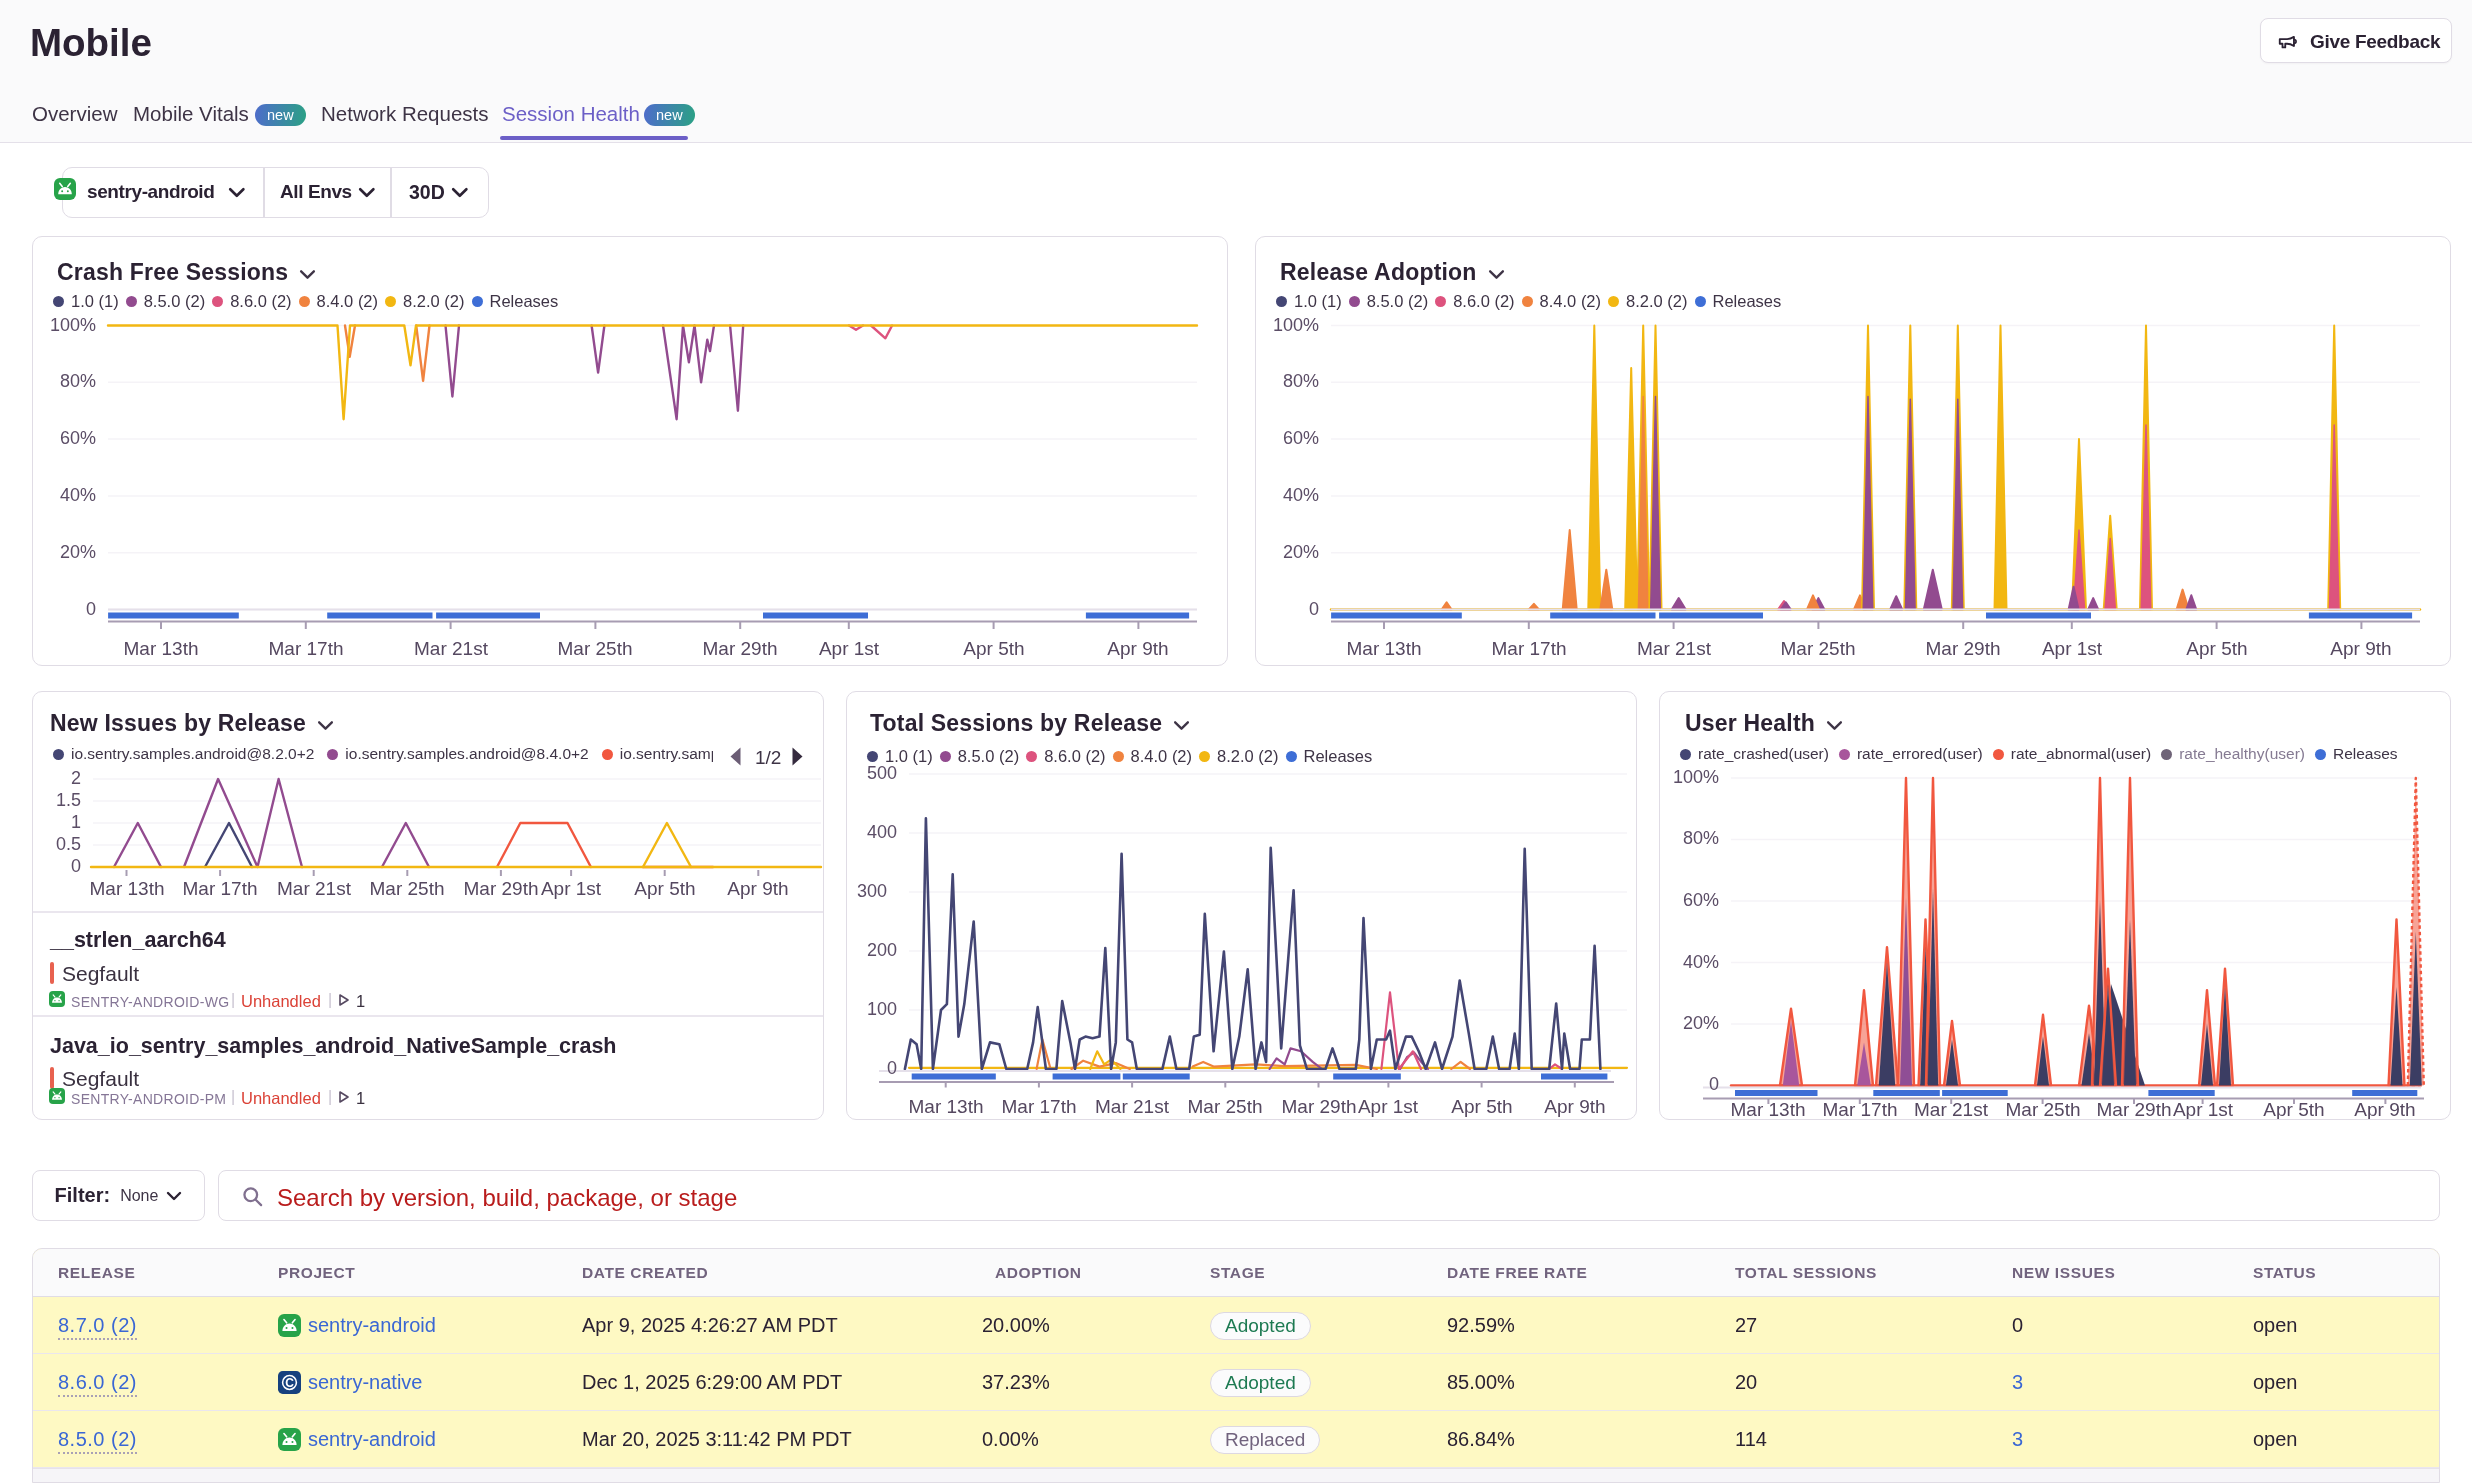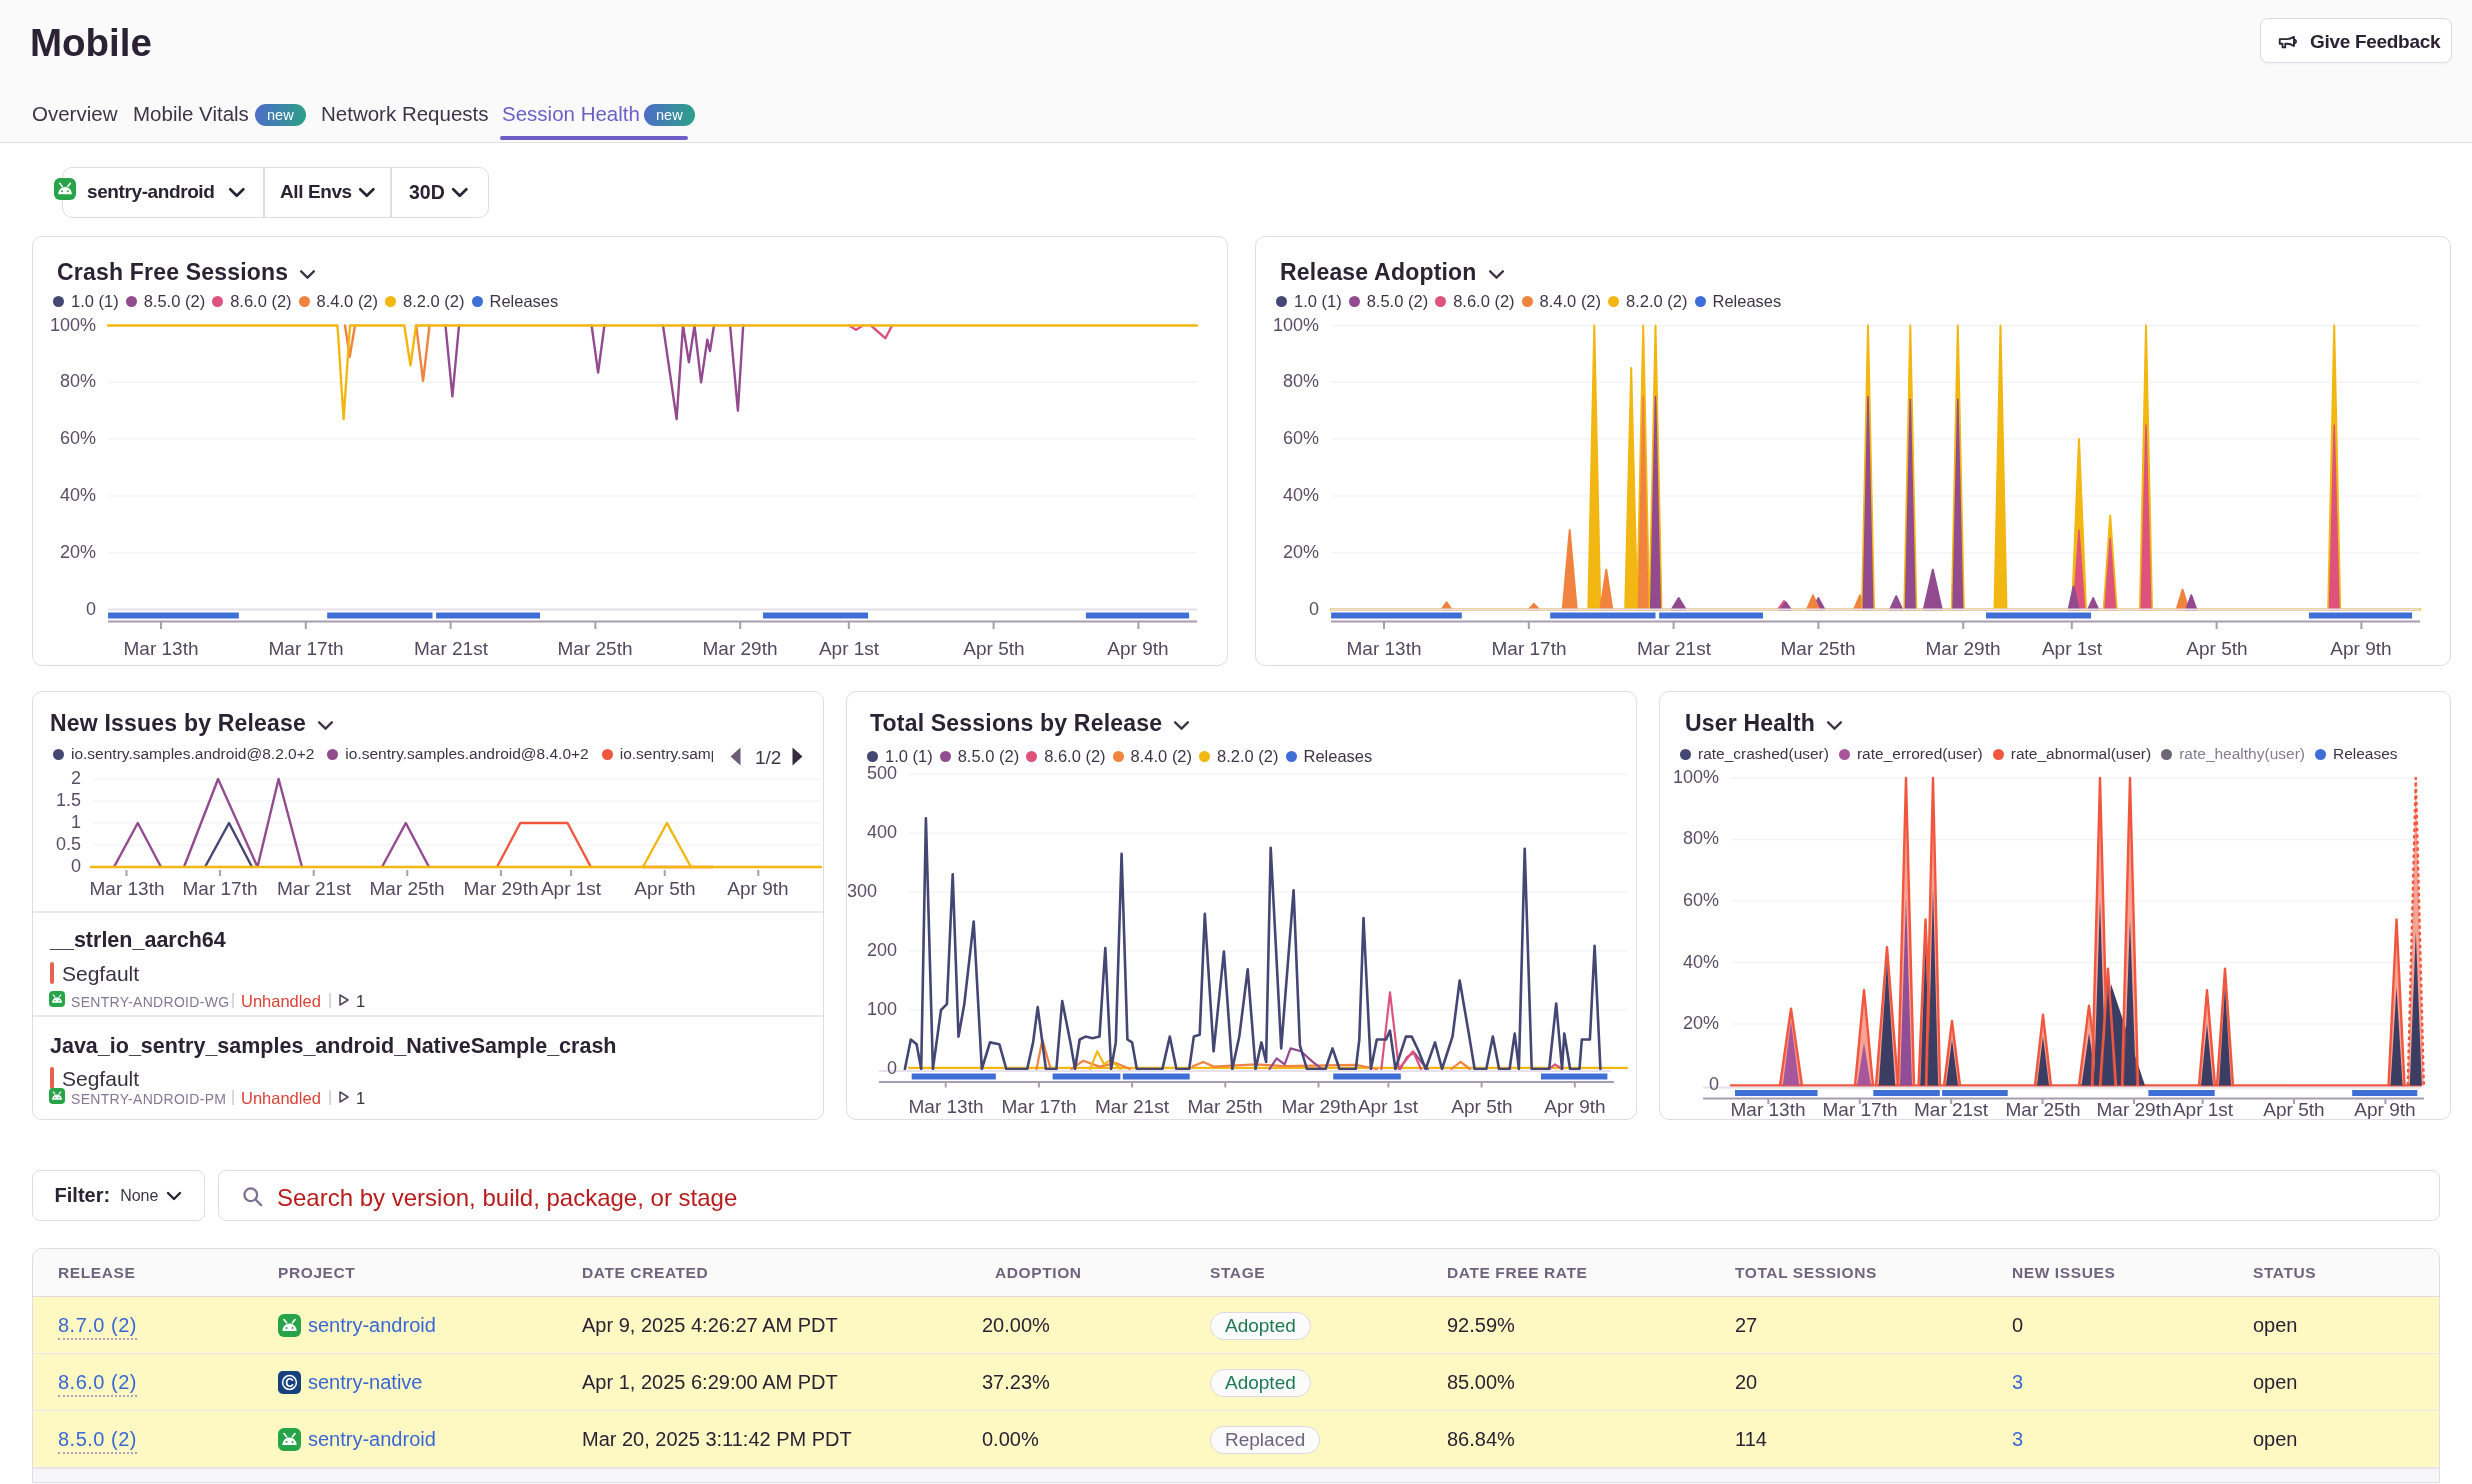--- a/index.html
+++ b/index.html
@@ -342,21 +342,21 @@
       <span style="display:flex;align-items:center;color:#3E3446"><span style="display:inline-block;width:11.0px;height:11.0px;border-radius:50%;background:#444674;margin-right:7px;flex:none"></span>1.0 (1)</span>
       <span style="display:flex;align-items:center;color:#3E3446"><span style="display:inline-block;width:11.0px;height:11.0px;border-radius:50%;background:#924B8F;margin-right:7px;flex:none"></span>8.5.0 (2)</span>
       <span style="display:flex;align-items:center;color:#3E3446"><span style="display:inline-block;width:11.0px;height:11.0px;border-radius:50%;background:#DD537E;margin-right:7px;flex:none"></span>8.6.0 (2)</span>
       <span style="display:flex;align-items:center;color:#3E3446"><span style="display:inline-block;width:11.0px;height:11.0px;border-radius:50%;background:#F0833F;margin-right:7px;flex:none"></span>8.4.0 (2)</span>
       <span style="display:flex;align-items:center;color:#3E3446"><span style="display:inline-block;width:11.0px;height:11.0px;border-radius:50%;background:#F2B712;margin-right:7px;flex:none"></span>8.2.0 (2)</span>
       <span style="display:flex;align-items:center;color:#3E3446"><span style="display:inline-block;width:11.0px;height:11.0px;border-radius:50%;background:#3E6ED6;margin-right:7px;flex:none"></span>Releases</span>
     </div>
     <div style="position:absolute;left:0;top:366px;width:50px;text-align:right;font-size:18px;color:#5B4D66">0</div>
     <div style="position:absolute;left:0;top:307px;width:50px;text-align:right;font-size:18px;color:#5B4D66">100</div>
     <div style="position:absolute;left:0;top:248px;width:50px;text-align:right;font-size:18px;color:#5B4D66">200</div>
-    <div style="position:absolute;left:0;top:189px;width:50px;text-align:left;font-size:18px;color:#5B4D66">300</div>
+    <div style="position:absolute;left:0;top:189px;width:50px;text-align:center;font-size:18px;color:#5B4D66">300</div>
     <div style="position:absolute;left:0;top:130px;width:50px;text-align:right;font-size:18px;color:#5B4D66">400</div>
     <div style="position:absolute;left:0;top:71px;width:50px;text-align:right;font-size:18px;color:#5B4D66">500</div>
     <div style="position:absolute;left:29px;top:404px;width:140px;text-align:center;font-size:19px;color:#554860">Mar 13th</div>
     <div style="position:absolute;left:122px;top:404px;width:140px;text-align:center;font-size:19px;color:#554860">Mar 17th</div>
     <div style="position:absolute;left:215px;top:404px;width:140px;text-align:center;font-size:19px;color:#554860">Mar 21st</div>
     <div style="position:absolute;left:308px;top:404px;width:140px;text-align:center;font-size:19px;color:#554860">Mar 25th</div>
     <div style="position:absolute;left:402px;top:404px;width:140px;text-align:center;font-size:19px;color:#554860">Mar 29th</div>
     <div style="position:absolute;left:471px;top:404px;width:140px;text-align:center;font-size:19px;color:#554860">Apr 1st</div>
     <div style="position:absolute;left:565px;top:404px;width:140px;text-align:center;font-size:19px;color:#554860">Apr 5th</div>
     <div style="position:absolute;left:658px;top:404px;width:140px;text-align:center;font-size:19px;color:#554860">Apr 9th</div>
@@ -495,21 +495,21 @@
 <span style="position:absolute;left:2220px;top:17px">open</span>
 </div>
     <div style="position:absolute;left:0;top:105px;width:100%;height:57px;border-bottom:1.5px solid #EAE6EE;font-size:20px;color:#2B2233">
 <span style="position:absolute;left:25px;top:17px;color:#3A67D4;letter-spacing:.5px;border-bottom:2px dotted #A9A1B5;padding-bottom:1px">8.6.0 (2)</span>
 <svg style="position:absolute;left:245px;top:17px" width="23" height="23" viewBox="0 0 24 24">
 <rect width="24" height="24" rx="5" fill="#16417E"></rect>
 <circle cx="12" cy="12" r="7.2" fill="none" stroke="#fff" stroke-width="1.6"></circle>
 <text x="12" y="16.3" font-size="12.5" font-weight="bold" fill="#fff" text-anchor="middle" font-family="Liberation Sans">C</text>
 </svg>
       <span style="position:absolute;left:275px;top:17px;color:#3A67D4">sentry-native</span>
-<span style="position:absolute;left:549px;top:17px">Apr 1, 2025 6:29:00 AM PDT</span>
+<span style="position:absolute;left:549px;top:17px">Dec 1, 2025 6:29:00 AM PDT</span>
 <span style="position:absolute;left:949px;top:17px">37.23%</span>
 <span style="position:absolute;left:1177px;top:15px;height:28px;line-height:26px;padding:0 14px;border:1.5px solid #DDD8E1;border-radius:14px;background:#FBFBFC;font-size:19px;color:#1D7A52">Adopted</span>
 <span style="position:absolute;left:1414px;top:17px">85.00%</span>
 <span style="position:absolute;left:1702px;top:17px">20</span>
 <span style="position:absolute;left:1979px;top:17px;color:#3A67D4">3</span>
 <span style="position:absolute;left:2220px;top:17px">open</span>
 </div>
     <div style="position:absolute;left:0;top:162px;width:100%;height:57px;border-bottom:1.5px solid #EAE6EE;font-size:20px;color:#2B2233">
 <span style="position:absolute;left:25px;top:17px;color:#3A67D4;letter-spacing:.5px;border-bottom:2px dotted #A9A1B5;padding-bottom:1px">8.5.0 (2)</span>
 <svg style="position:absolute;left:245px;top:17px" width="23" height="23" viewBox="0 0 24 24">

